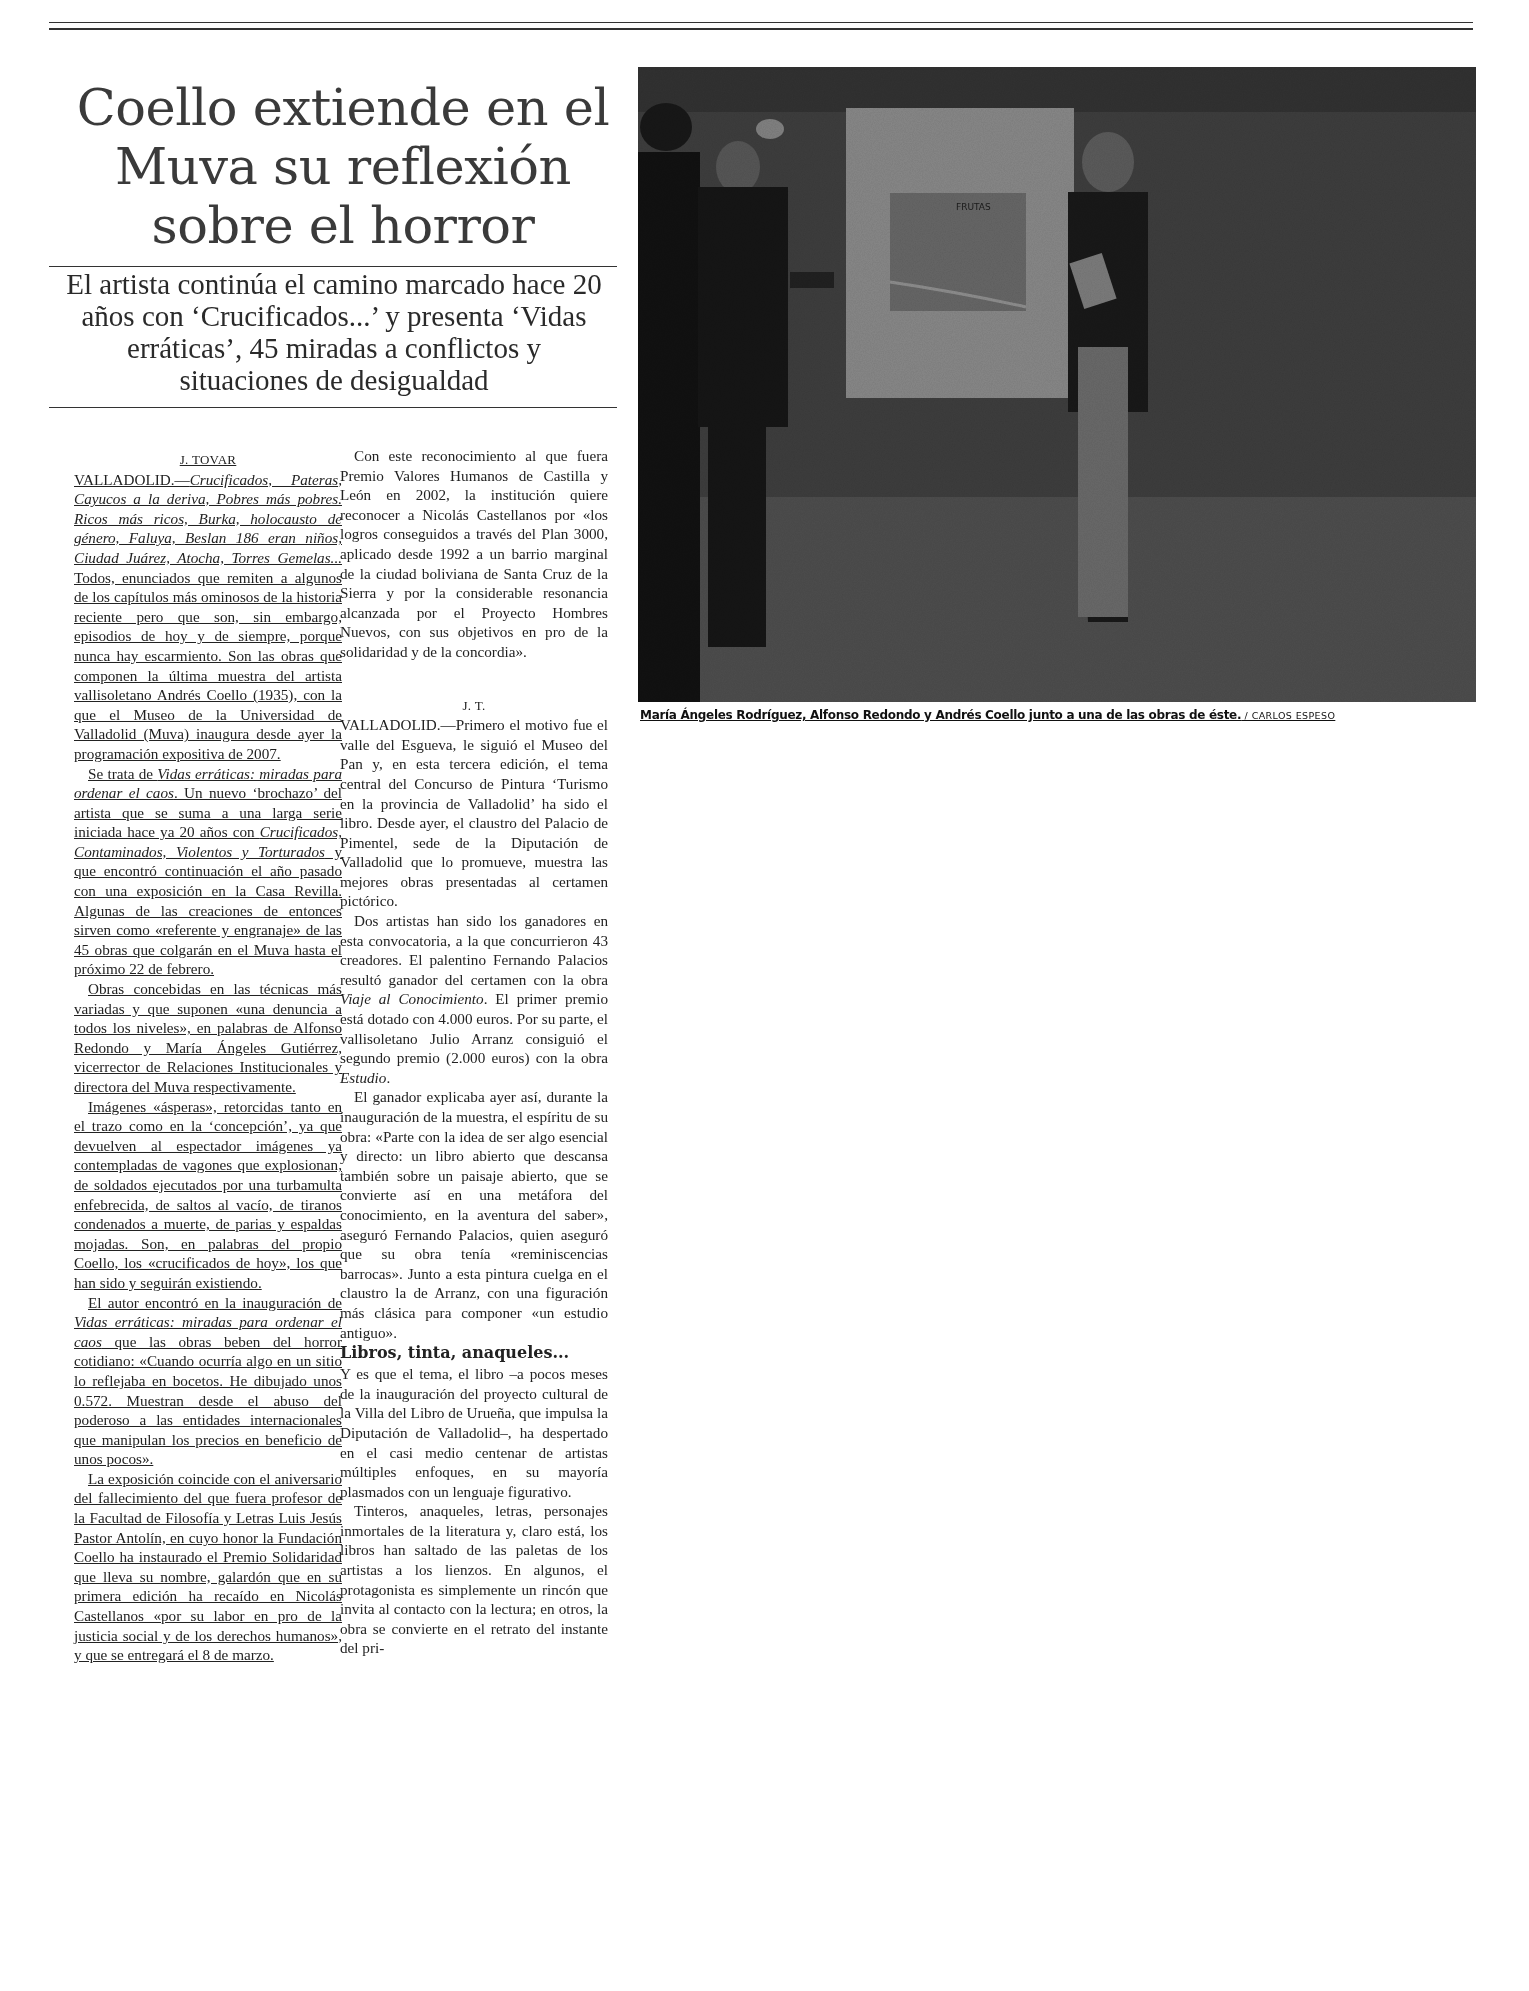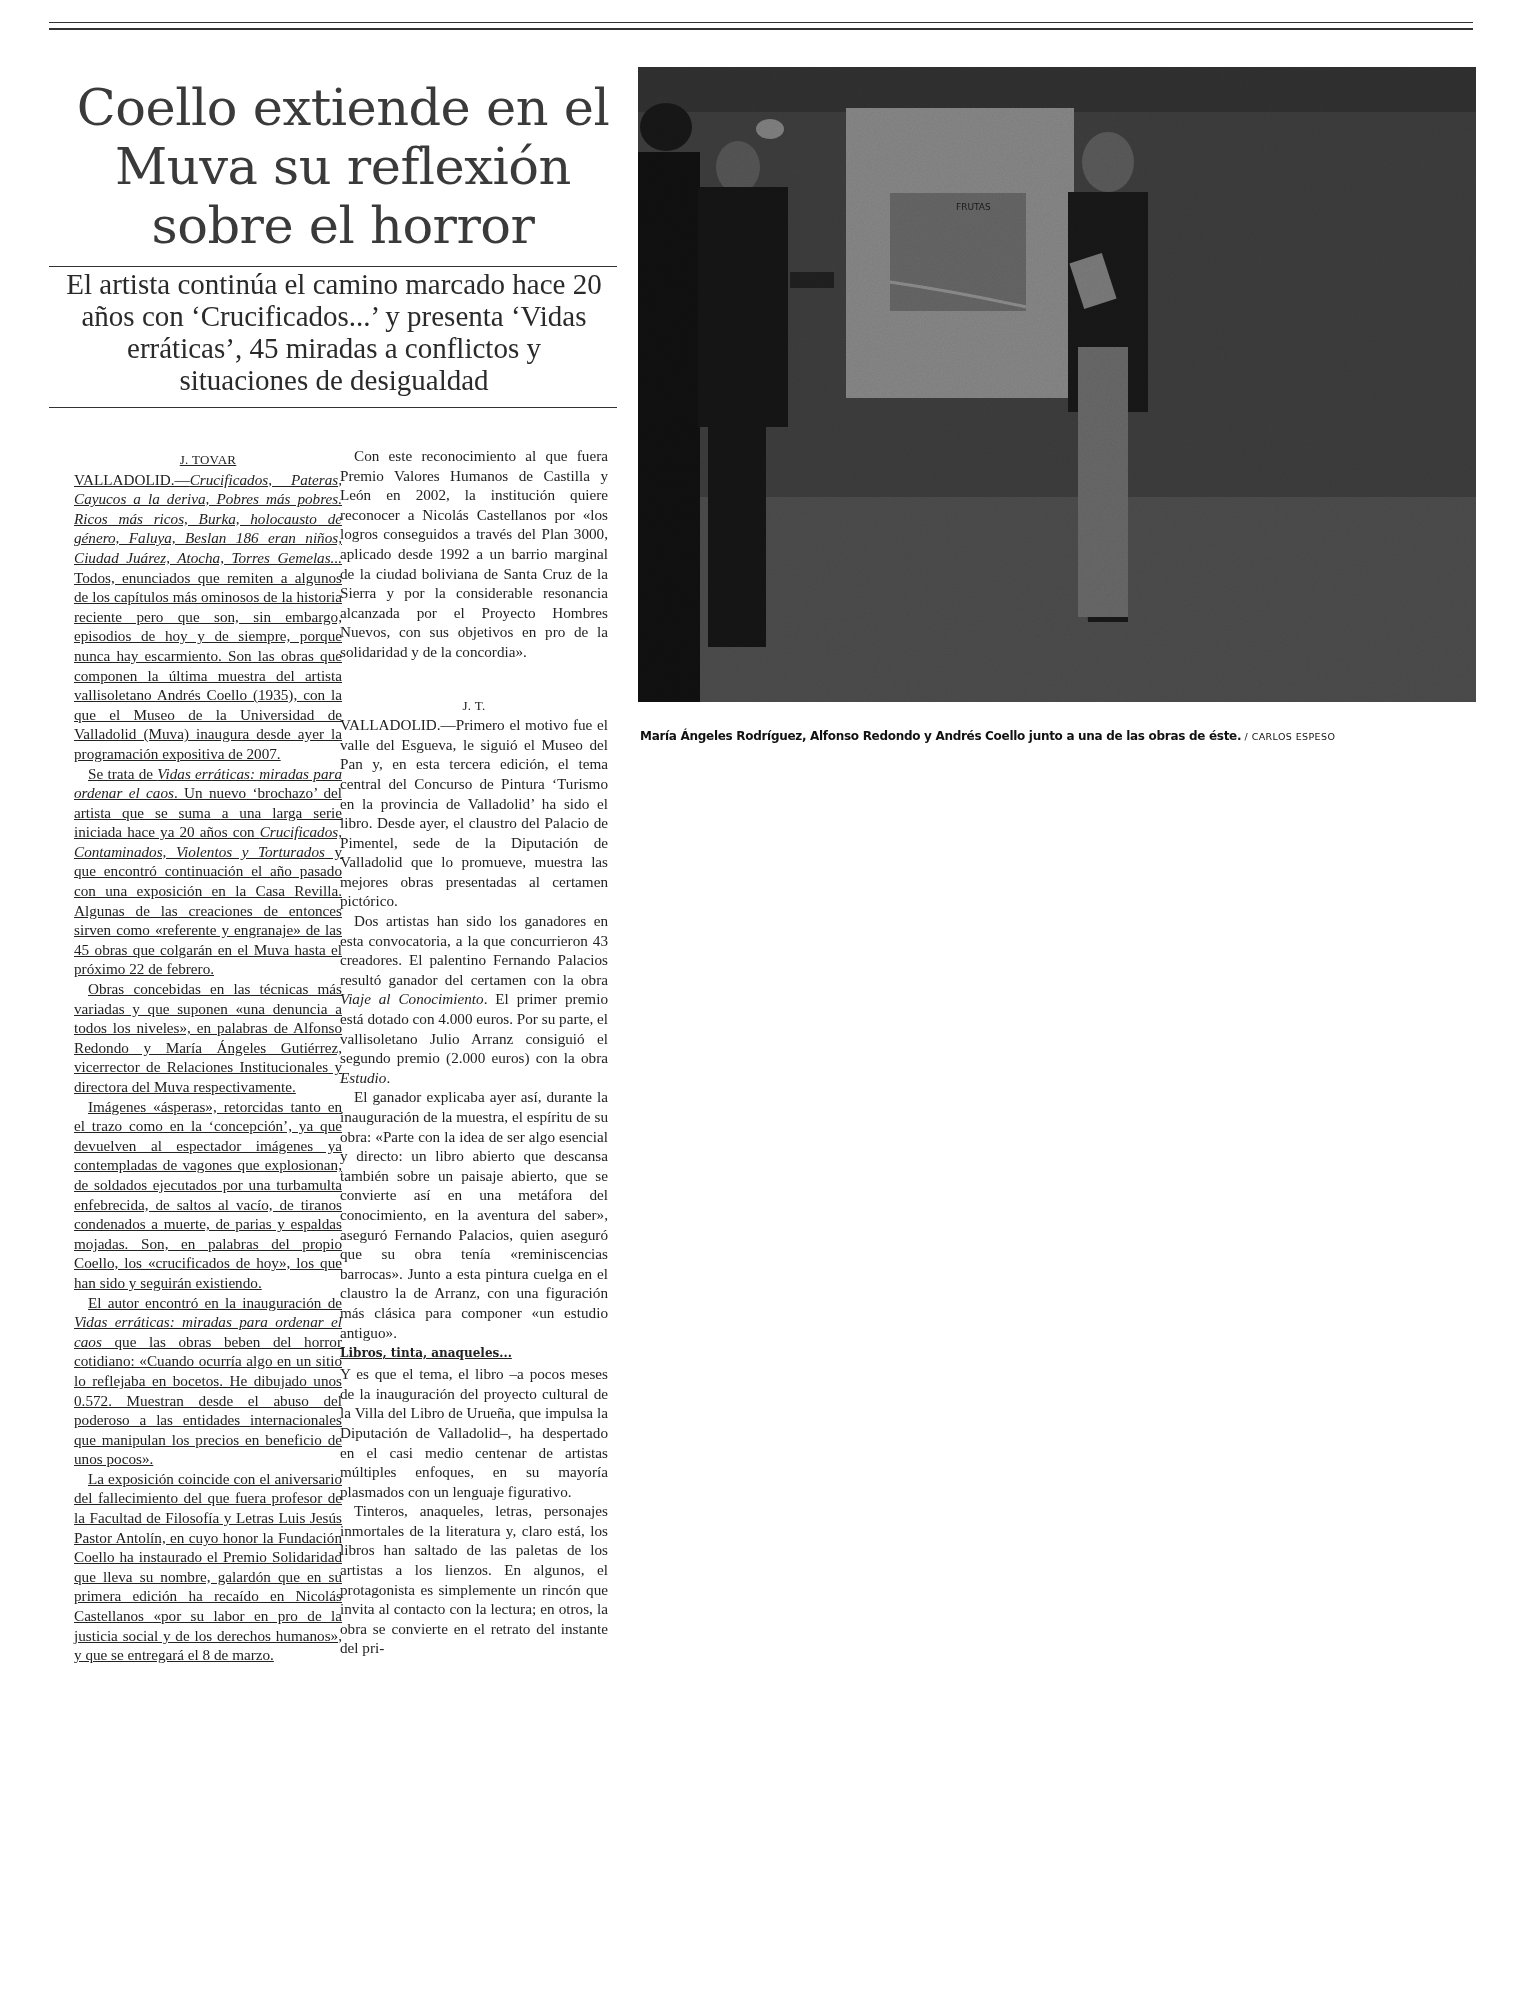--- a/index.html
+++ b/index.html
@@ -16,27 +16,27 @@
   #rule-deck-bottom { left:49px; top:407px; width:568px; }
 
   .col { position:absolute; font-family:"Liberation Serif", serif; font-size:15.2px; line-height:19.6px; text-align:justify; color:#222; }
   #col1 { left:74px; top:450px; width:268px;text-decoration:underline; }
   #col2 { left:340px; top:446px; width:268px; }
   .col p { margin:0; text-indent:14px; hyphens:auto; }
   .col p.first { text-indent:0; }
   .byline { text-align:center; margin:0; text-indent:0 !important; font-size:13px; letter-spacing:0.3px; }
   .dateline { font-variant:normal; }
   .col em { font-style:italic; }
-  .subhead { font-family:"DejaVu Serif", serif; font-weight:bold; font-size:12px; line-height:22px; margin:18px 0 6px 0; text-indent:0 !important; color:#222;text-decoration:underline; }
+  .subhead { font-family:"DejaVu Serif", serif; font-weight:bold; font-size:16px; line-height:22px; margin:18px 0 6px 0; text-indent:0 !important; color:#222; }
   .gap { height:34px; }
 
   #photo { position:absolute; left:638px; top:67px; width:838px; height:635px; overflow:hidden;
     background:linear-gradient(180deg,#6b6b6b 0%,#5a5a5a 55%,#7a7a7a 100%); }
   #photo svg { width:100%; height:100%; display:block; }
-  #caption { position:absolute; left:640px; top:729px; width:840px; font-family:"DejaVu Sans", sans-serif; font-size:12px; color:#111; margin:0; white-space:nowrap; }
+  #caption { position:absolute; left:640px; top:708px; width:840px; font-family:"DejaVu Sans", sans-serif; font-size:12px; color:#111; margin:0; white-space:nowrap;text-decoration:underline; }
   #caption .cap-main { font-weight:bold; letter-spacing:-0.3px; }
   #caption .cap-credit { font-size:9.5px; letter-spacing:0.4px; }
 </style>
 </head>
 <body>
 
 <div class="rule" id="rule-top-1"></div>
 <div class="rule" id="rule-top-2"></div>
 
 <h1 id="headline">Coello extiende en el Muva su reflexión sobre el horror</h1>

